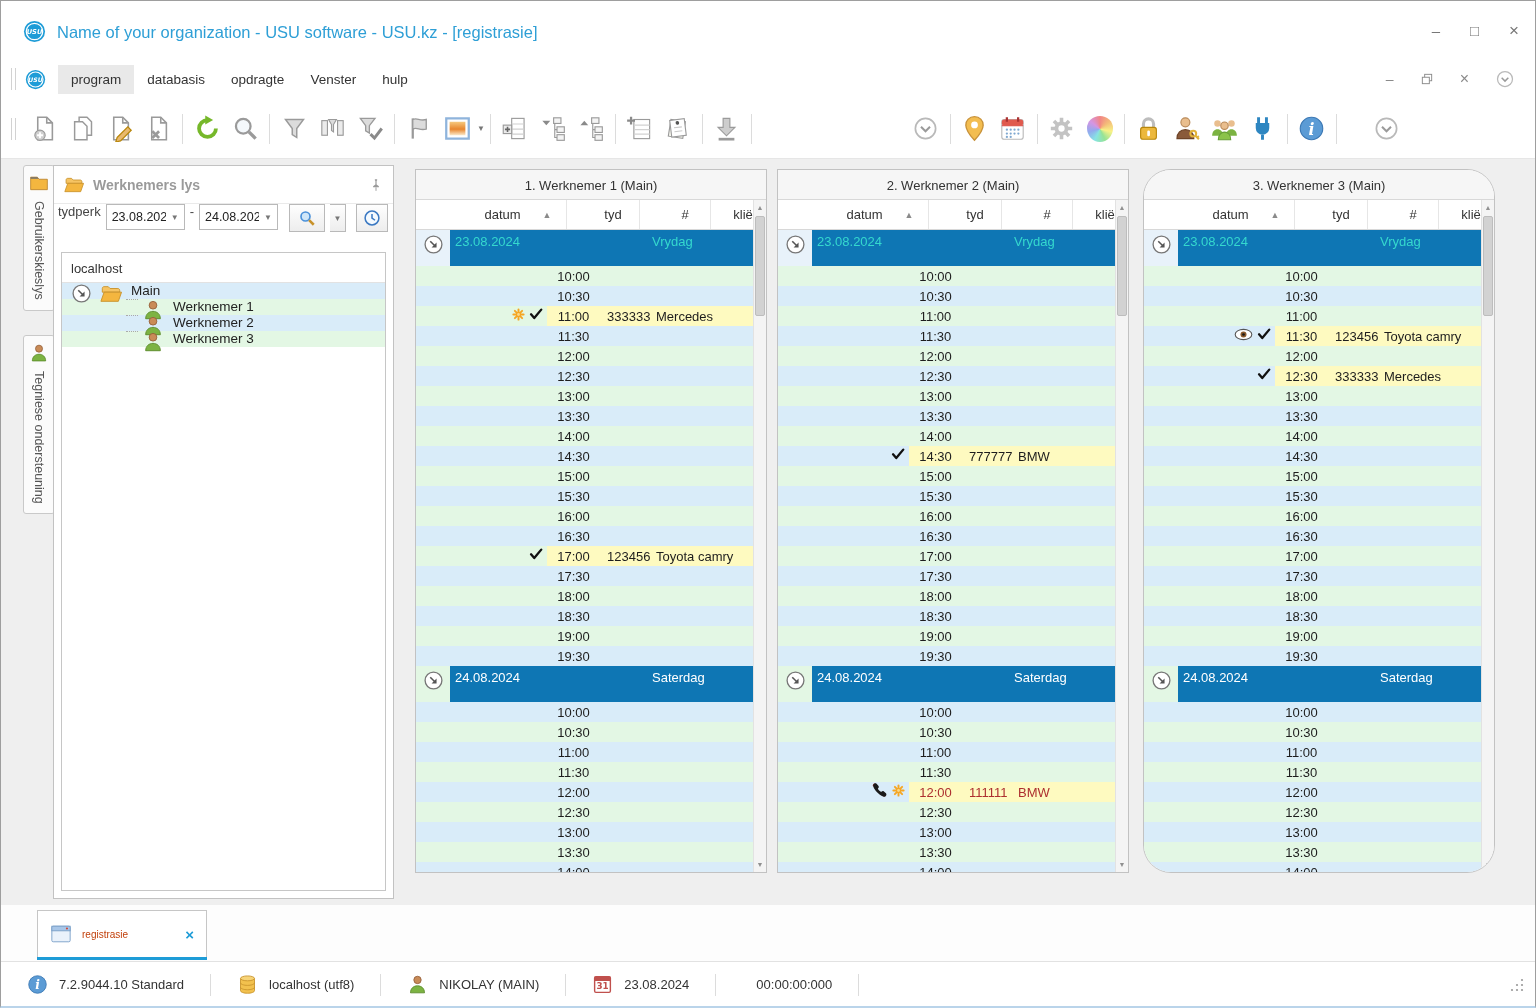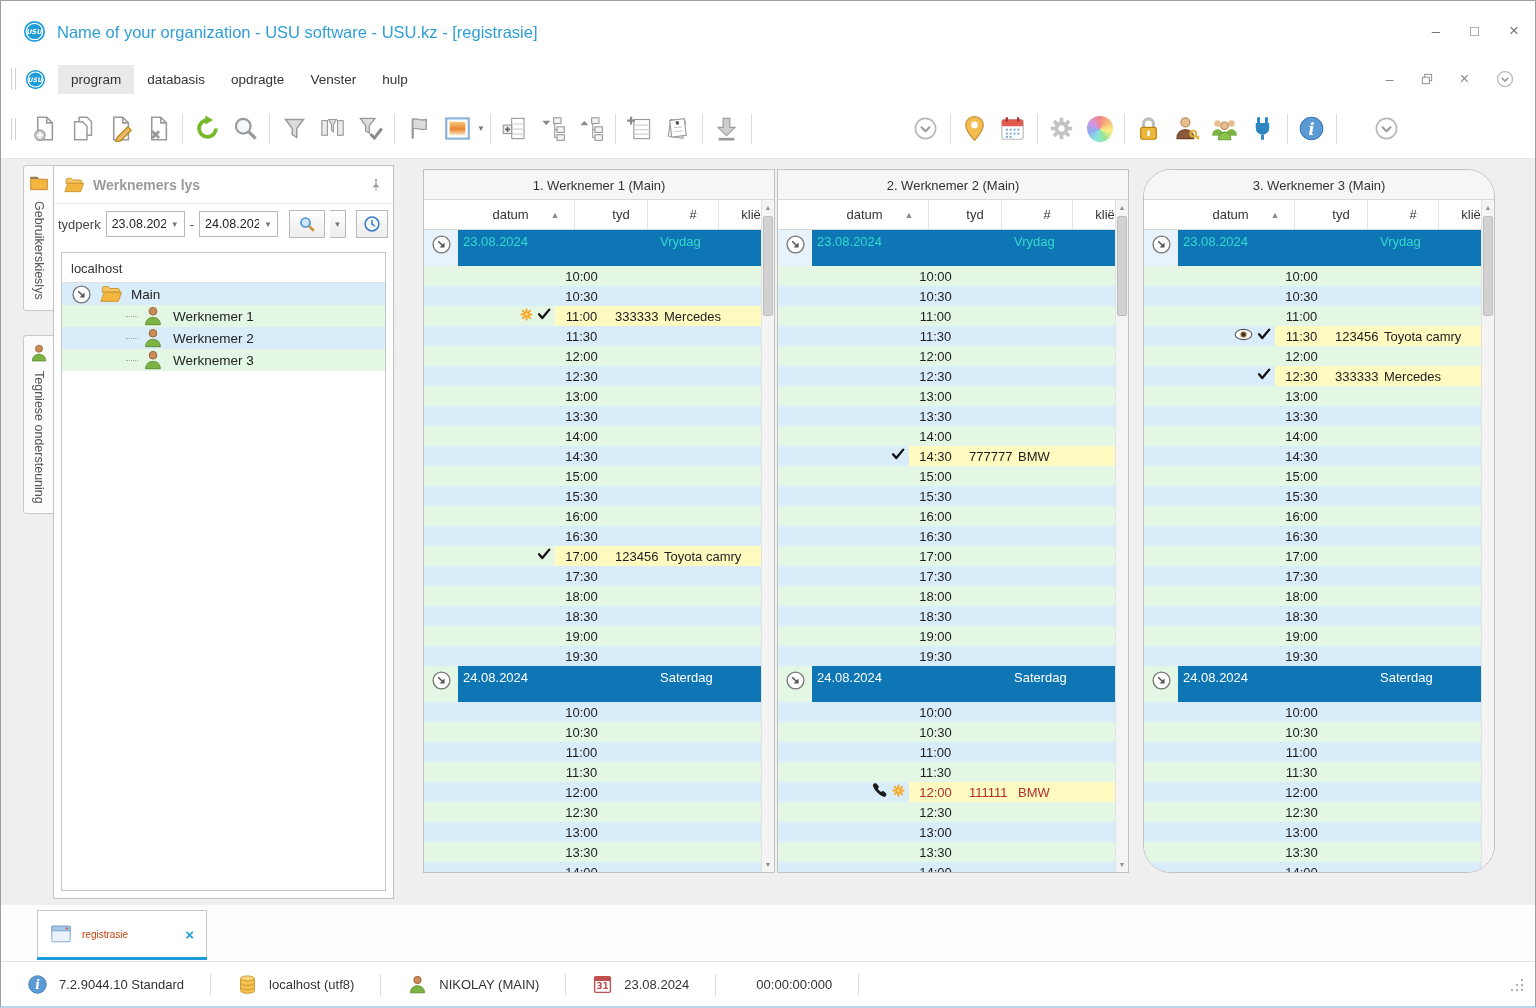--- a/index.html
+++ b/index.html
@@ -33,30 +33,30 @@
   .side-strip{position:absolute;left:22px;top:6px;width:34px;}
   .vtab{width:32px;background:#FBFBFB;border:1px solid #C9C9C9;border-radius:3px;display:flex;flex-direction:column;align-items:center;padding-top:7px;margin-bottom:24px;}
   .vtab svg{width:20px;height:20px;}
   .vtab-label{writing-mode:vertical-rl;font-size:12.5px;color:#555;margin:8px 0 10px 0;}
   
   .emp-panel{position:absolute;left:52px;top:6px;width:341px;height:734px;background:#fff;border:1px solid #C2C2C2;}
   .emp-head{height:38px;display:flex;align-items:center;padding:0 10px;border-bottom:1px solid #EAEAEA;}
   .emp-head svg{width:20px;height:20px;}
   .emp-title{font-weight:bold;color:#9A9A9A;font-size:14px;margin-left:9px;flex:1;}
   .pin-btn svg{width:14px;height:14px;}
-  .filter-row{height:40px;display:flex;align-items:center;padding:0 4px;gap:5px;font-size:13px;color:#444;}
+  .filter-row{height:40px;display:flex;align-items:flex-start;padding:0 4px;gap:5px;font-size:13px;color:#444;}
   .dsel{display:flex;border:1px solid #B9B9B9;height:26px;background:#fff;align-items:center;}
   .dsel-val{width:59px;overflow:hidden;white-space:nowrap;font-size:12.5px;padding-left:5px;color:#222;}
   .dsel-arr{width:18px;text-align:center;color:#777;font-size:8px;}
   .btn{border:1px solid #B9B9B9;background:linear-gradient(#FEFEFE,#EDEDED);height:28px;display:flex;align-items:center;justify-content:center;}
   .btn svg{width:18px;height:18px;}
   .btn.arr{width:16px;border-left:none;font-size:8px;color:#777;}
   .tree-box{position:absolute;left:7px;right:7px;top:86px;bottom:7px;border:1px solid #C6C6C6;background:#fff;overflow:hidden;}
   .tree-head{height:30px;border-bottom:1px solid #E2E2E2;font-size:13px;color:#333;padding:8px 0 0 9px;}
-  .trow{height:22px;display:flex;align-items:center;font-size:13.5px;color:#222;}
+  .trow{height:16px;display:flex;align-items:flex-start;font-size:13.5px;color:#222;}
   .trow.blue{background:#D9ECF9;}
   .trow.green{background:#E3F7E4;}
   .trow .exp{margin:0 8px 0 9px;width:21px;height:21px;flex:none;}
   .trow .exp svg,.c-gut .exp svg{width:21px;height:21px;}
   .trow .ticon{width:22px;height:22px;margin-right:9px;flex:none;}
   .trow .ticon svg{width:22px;height:22px;}
   .trow .stub{width:12px;border-bottom:1px dotted #AAA;margin:0 4px 0 64px;flex:none;}
   
   .sched{position:absolute;left:402px;top:10px;height:704px;}
   .panel{position:absolute;top:0;width:352px;height:704px;background:#fff;border:1px solid #C2C2C2;overflow:hidden;}
@@ -511,21 +511,21 @@
                   <path d="M4 21.5c0-5 3.5-8 8-8s8 3 8 8z" fill="#7CB342" stroke="#5A8A2A"></path>
                 </svg>
               </span>
               <span>Werknemer 3</span>
             </div>
           </div>
       </div>
     </div>
 
     <div class="sched" id="sched">
-        <div class="panel" style="left: 20px;">
+        <div class="panel" style="left: 12px;">
           <div class="p-title">1. Werknemer 1 (Main)</div>
           <div class="p-cols">
             <span class="pc gut"></span>
             <span class="pc datum">
               <span>datum</span>
               <span class="sort">▲</span>
             </span>
             <span class="pc tyd">tyd</span>
             <span class="pc num">#</span>
             <span class="pc cli">kliënt</span>

